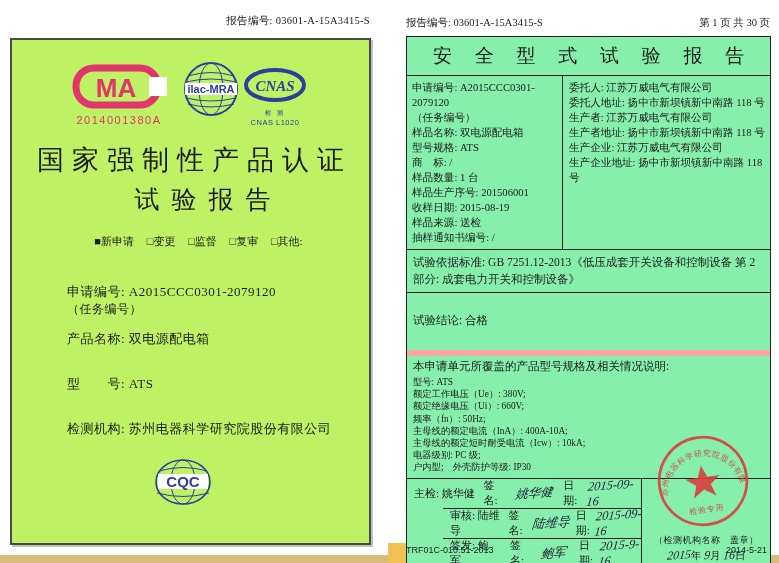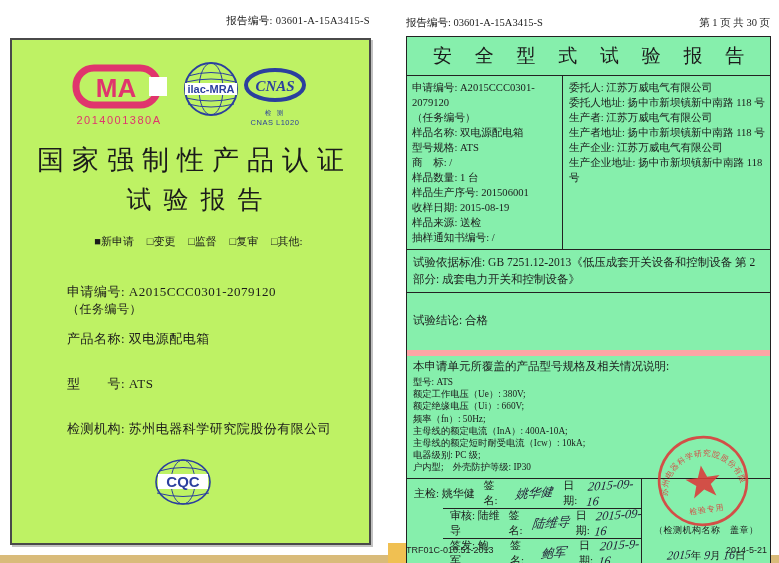--- a/index.html
+++ b/index.html
@@ -17,21 +17,21 @@
   .lp-report-no{position:absolute;left:10px;top:14px;width:360px;text-align:right;font-size:10.5px;letter-spacing:.3px;}
   .lp-box{position:absolute;left:10px;top:38px;width:357px;height:503px;border:2px solid #4a4a4a;box-shadow:2px 2px 0 rgba(80,80,80,.35);background:#bef264;}
   .lp-logos{position:absolute;left:0;top:22px;width:100%;height:95px;}
   .cma{position:absolute;left:58px;top:2px;width:98px;text-align:center;}
   .cma-number{font-size:11px;color:#e0356d;letter-spacing:1.5px;margin-top:1px;font-family:"Liberation Sans",sans-serif;}
   .ilac{position:absolute;left:170px;top:-2px;width:58px;}
   .cnas{position:absolute;left:230px;top:6px;width:66px;text-align:center;color:#2b3f9e;}
   .cnas-sub{font-size:6.5px;letter-spacing:2px;margin-top:1px;}
   .cnas-code{font-size:7.5px;letter-spacing:.5px;font-family:"Liberation Sans",sans-serif;}
   .lp-title1{position:absolute;left:0;top:102px;width:100%;text-align:center;font-size:27px;letter-spacing:8px;text-indent:8px;}
-  .lp-title2{position:absolute;left:4px;top:143px;width:100%;text-align:center;font-size:25px;letter-spacing:12px;text-indent:12px;}
+  .lp-title2{position:absolute;left:12px;top:143px;width:100%;text-align:center;font-size:25px;letter-spacing:12px;text-indent:12px;}
   .lp-checks{position:absolute;left:8px;top:194px;width:100%;text-align:center;font-size:11px;}
   .lp-checks span{margin:0 5px;}
   .lp-field{position:absolute;left:55px;font-size:13px;letter-spacing:.5px;}
   .lp-field.small{font-size:12px;}
   .cqc{position:absolute;left:142px;top:418px;width:58px;text-decoration:underline;}
 
   
   .rp-report-no{position:absolute;left:406px;top:16px;font-size:10.5px;}
   .rp-page-info{position:absolute;right:9px;top:16px;font-size:10.5px;}
   .rp-table{position:absolute;left:406px;top:36px;width:363px;border:1.6px solid #222;background:#86efac;}
@@ -48,21 +48,21 @@
   .r-sign{border-top:1px solid #222;display:flex;position:relative;}
   .r-sign-left{flex:1;}
   .sig-row{height:29px;display:flex;align-items:center;font-size:11px;padding-left:7px;}
   .sig-row + .sig-row{border-top:1px solid #222;margin-left:36px;}
   .sig-label{width:72px;}
   .sig-sign-label{margin-left:2px;}
   .hand{display:inline-block;font-style:italic;transform:rotate(-4deg) skewX(-10deg);font-size:12.5px;color:#23233a;}
   .sig-signature{width:58px;text-align:center;}
   .sig-date{margin-left:2px;}
   .r-seal-cell{width:136px;border-left:1px solid #222;position:relative;display:flex;flex-direction:column;justify-content:flex-end;align-items:center;}
-  .seal-caption{font-size:9px;letter-spacing:.5px;margin-bottom:11px;position:relative;z-index:2;}
+  .seal-caption{font-size:9px;letter-spacing:.5px;margin-bottom:1px;position:relative;z-index:2;}
   .seal-dateline{font-size:10.5px;margin-bottom:5px;position:relative;z-index:2;}
   .seal-dateline .hand{font-size:12px;}
   .seal-svg{position:absolute;left:13px;top:-46px;width:96px;height:96px;z-index:3;pointer-events:none;}
   .r-remark{border-top:1px solid #222;display:flex;height:27px;font-size:11px;}
   .r-remark-label{width:48px;border-right:1px solid #222;display:flex;align-items:center;justify-content:center;}
   .r-remark-value{flex:1;display:flex;align-items:center;justify-content:center;letter-spacing:.5px;}
   .rp-footer-left{position:absolute;left:406px;top:545px;font-size:9px;font-family:"Liberation Sans",sans-serif;color:#222;}
   .rp-footer-right{position:absolute;right:12px;top:545px;font-size:9px;font-family:"Liberation Sans",sans-serif;color:#222;}
 </style>
 </head>

